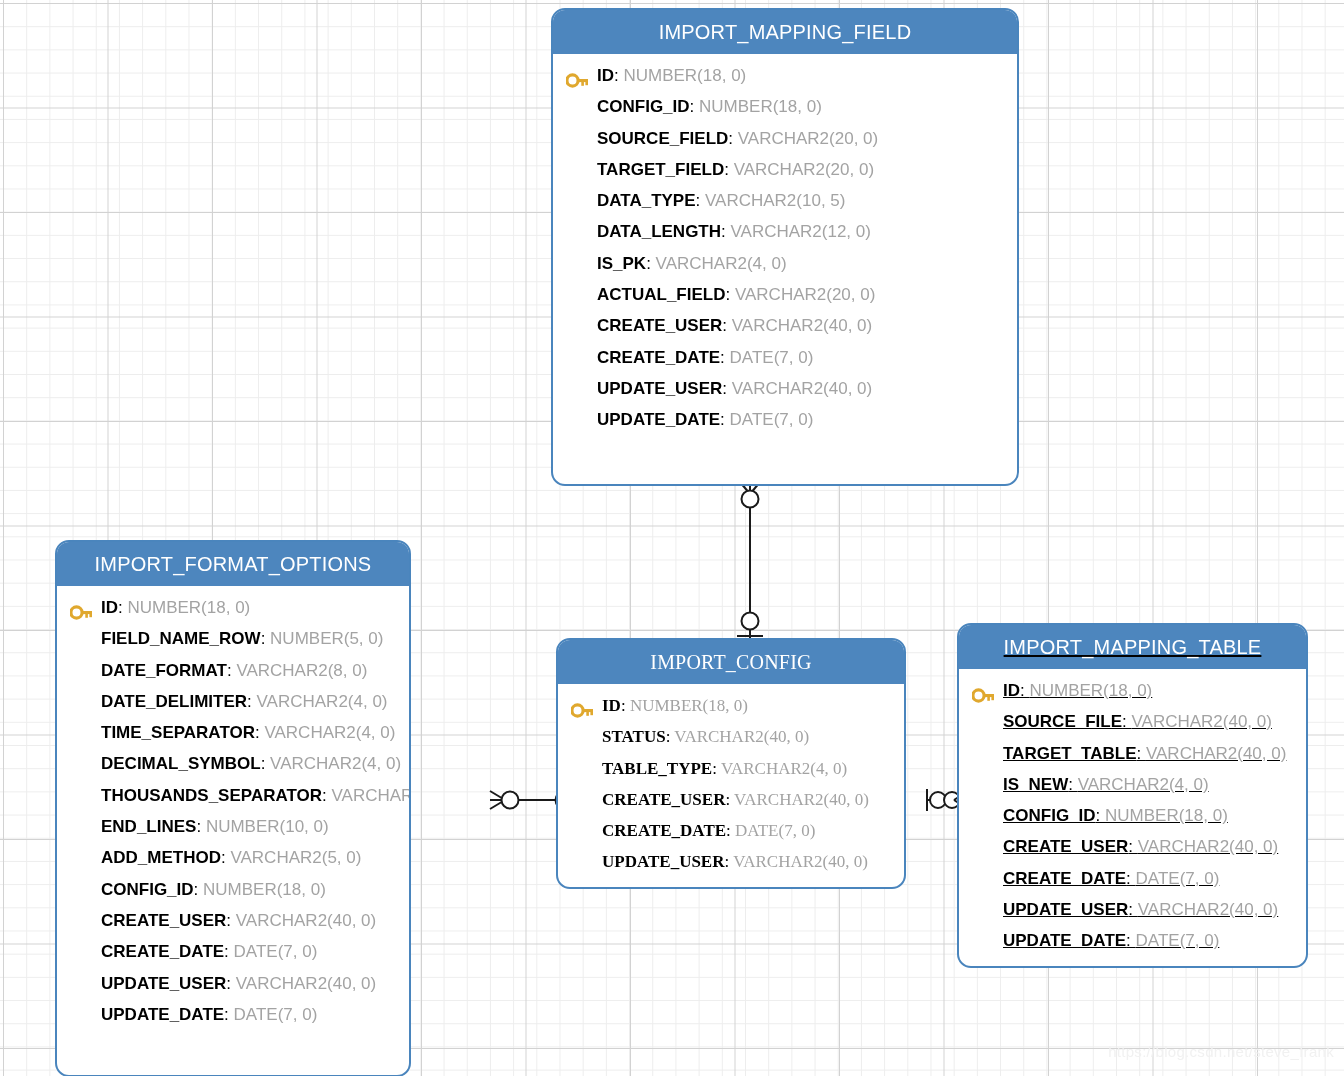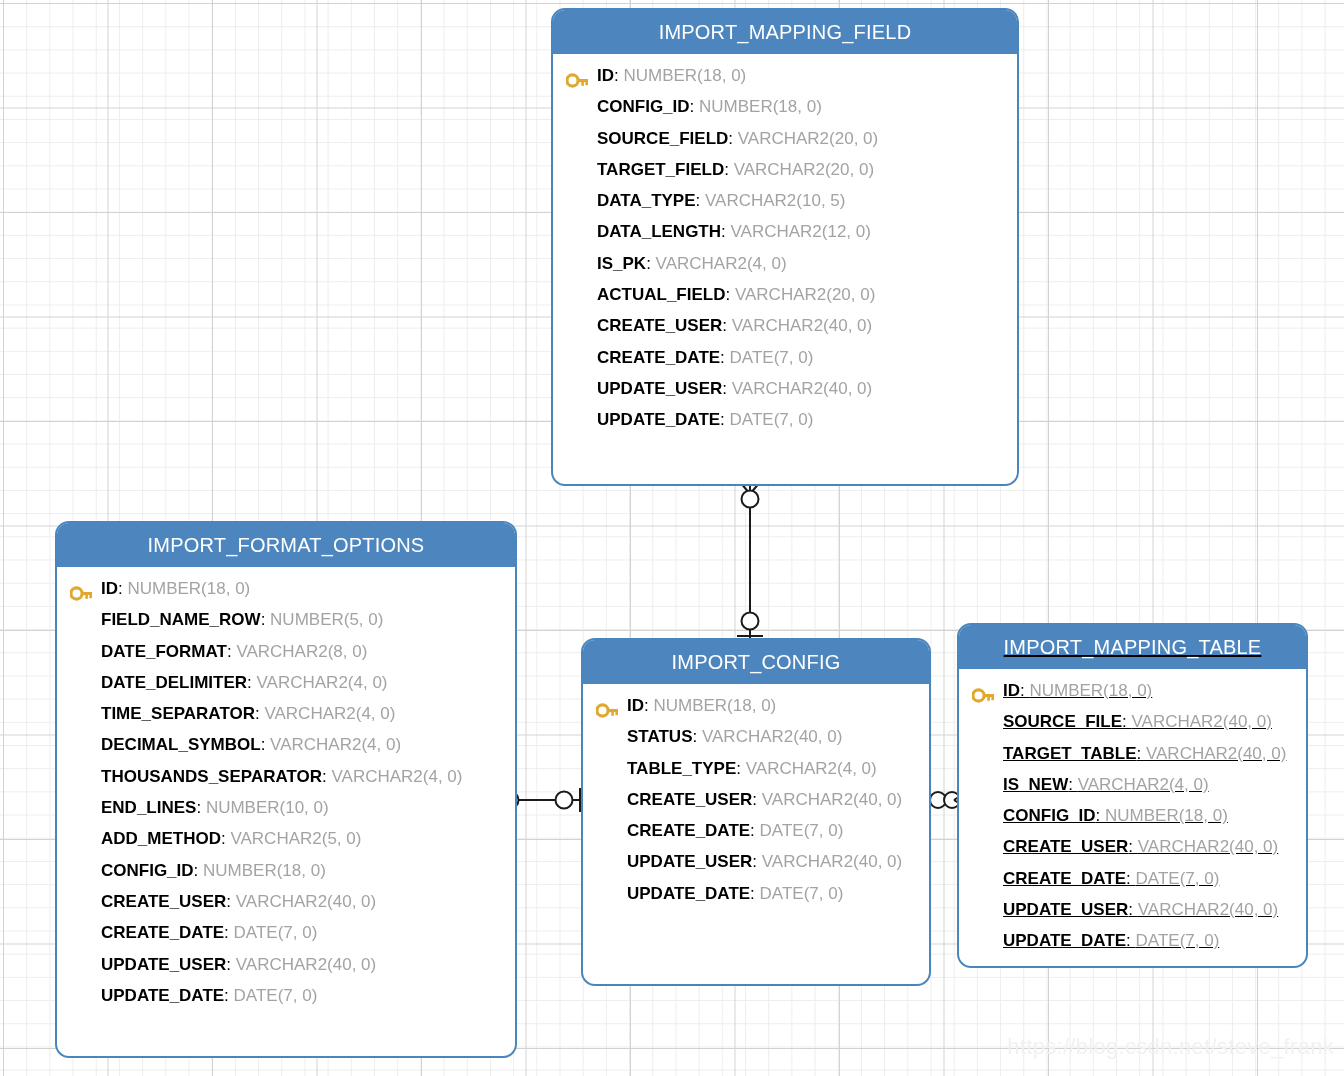--- a/index.html
+++ b/index.html
@@ -74,21 +74,21 @@
     width: 24px;
     height: 16px;
   }
 
   .connector { position: absolute; overflow: visible; }
 
   .watermark {
     position: absolute;
     right: 10px;
     bottom: 16px;
-    font-size: 22px;
+    font-size: 15px;
     color: #f1f1f1;
     letter-spacing: 0.3px;
     white-space: nowrap;
     user-select: none;
   }
 </style>
 </head>
 <body>
 
 <div id="canvas">
@@ -143,21 +143,21 @@
           <div class="attr-row"><span class="attr-name">DATA_TYPE</span><span class="attr-sep">: </span><span class="attr-type">VARCHAR2(10, 5)</span></div>
           <div class="attr-row"><span class="attr-name">DATA_LENGTH</span><span class="attr-sep">: </span><span class="attr-type">VARCHAR2(12, 0)</span></div>
           <div class="attr-row"><span class="attr-name">IS_PK</span><span class="attr-sep">: </span><span class="attr-type">VARCHAR2(4, 0)</span></div>
           <div class="attr-row"><span class="attr-name">ACTUAL_FIELD</span><span class="attr-sep">: </span><span class="attr-type">VARCHAR2(20, 0)</span></div>
           <div class="attr-row"><span class="attr-name">CREATE_USER</span><span class="attr-sep">: </span><span class="attr-type">VARCHAR2(40, 0)</span></div>
           <div class="attr-row"><span class="attr-name">CREATE_DATE</span><span class="attr-sep">: </span><span class="attr-type">DATE(7, 0)</span></div>
           <div class="attr-row"><span class="attr-name">UPDATE_USER</span><span class="attr-sep">: </span><span class="attr-type">VARCHAR2(40, 0)</span></div>
           <div class="attr-row"><span class="attr-name">UPDATE_DATE</span><span class="attr-sep">: </span><span class="attr-type">DATE(7, 0)</span></div>
         </div>
       </div>
-      <div class="entity" style="left: 55px; top: 521px; width: 462px; height: 537px;">
+      <div class="entity" style="left: 55px; top: 540px; width: 356px; height: 537px;">
         <div class="entity-header">IMPORT_FORMAT_OPTIONS</div>
         <div class="entity-body">
           <div class="attr-row"><span class="key-icon"><svg viewBox="0 0 24 16">
                 <circle cx="6.5" cy="7.5" r="5.6" fill="none" stroke="#e0a82e" stroke-width="3.2"></circle>
                 <circle cx="6.5" cy="7.5" r="1.7" fill="#ffffff"></circle>
                 <rect x="11" y="6" width="11" height="3.1" fill="#e0a82e"></rect>
                 <rect x="15.3" y="9" width="2.6" height="3.8" fill="#e0a82e"></rect>
                 <rect x="19.4" y="9" width="2.6" height="3.2" fill="#e0a82e"></rect>
               </svg></span><span class="attr-name">ID</span><span class="attr-sep">: </span><span class="attr-type">NUMBER(18, 0)</span></div>
           <div class="attr-row"><span class="attr-name">FIELD_NAME_ROW</span><span class="attr-sep">: </span><span class="attr-type">NUMBER(5, 0)</span></div>
@@ -168,21 +168,21 @@
           <div class="attr-row"><span class="attr-name">THOUSANDS_SEPARATOR</span><span class="attr-sep">: </span><span class="attr-type">VARCHAR2(4, 0)</span></div>
           <div class="attr-row"><span class="attr-name">END_LINES</span><span class="attr-sep">: </span><span class="attr-type">NUMBER(10, 0)</span></div>
           <div class="attr-row"><span class="attr-name">ADD_METHOD</span><span class="attr-sep">: </span><span class="attr-type">VARCHAR2(5, 0)</span></div>
           <div class="attr-row"><span class="attr-name">CONFIG_ID</span><span class="attr-sep">: </span><span class="attr-type">NUMBER(18, 0)</span></div>
           <div class="attr-row"><span class="attr-name">CREATE_USER</span><span class="attr-sep">: </span><span class="attr-type">VARCHAR2(40, 0)</span></div>
           <div class="attr-row"><span class="attr-name">CREATE_DATE</span><span class="attr-sep">: </span><span class="attr-type">DATE(7, 0)</span></div>
           <div class="attr-row"><span class="attr-name">UPDATE_USER</span><span class="attr-sep">: </span><span class="attr-type">VARCHAR2(40, 0)</span></div>
           <div class="attr-row"><span class="attr-name">UPDATE_DATE</span><span class="attr-sep">: </span><span class="attr-type">DATE(7, 0)</span></div>
         </div>
       </div>
-      <div class="entity" style="left: 581px; top: 638px; width: 350px; height: 348px;">
+      <div class="entity" style="left: 556px; top: 638px; width: 350px; height: 251px; font-family: Liberation Serif, serif;">
         <div class="entity-header">IMPORT_CONFIG</div>
         <div class="entity-body">
           <div class="attr-row"><span class="key-icon"><svg viewBox="0 0 24 16">
                 <circle cx="6.5" cy="7.5" r="5.6" fill="none" stroke="#e0a82e" stroke-width="3.2"></circle>
                 <circle cx="6.5" cy="7.5" r="1.7" fill="#ffffff"></circle>
                 <rect x="11" y="6" width="11" height="3.1" fill="#e0a82e"></rect>
                 <rect x="15.3" y="9" width="2.6" height="3.8" fill="#e0a82e"></rect>
                 <rect x="19.4" y="9" width="2.6" height="3.2" fill="#e0a82e"></rect>
               </svg></span><span class="attr-name">ID</span><span class="attr-sep">: </span><span class="attr-type">NUMBER(18, 0)</span></div>
           <div class="attr-row"><span class="attr-name">STATUS</span><span class="attr-sep">: </span><span class="attr-type">VARCHAR2(40, 0)</span></div>

